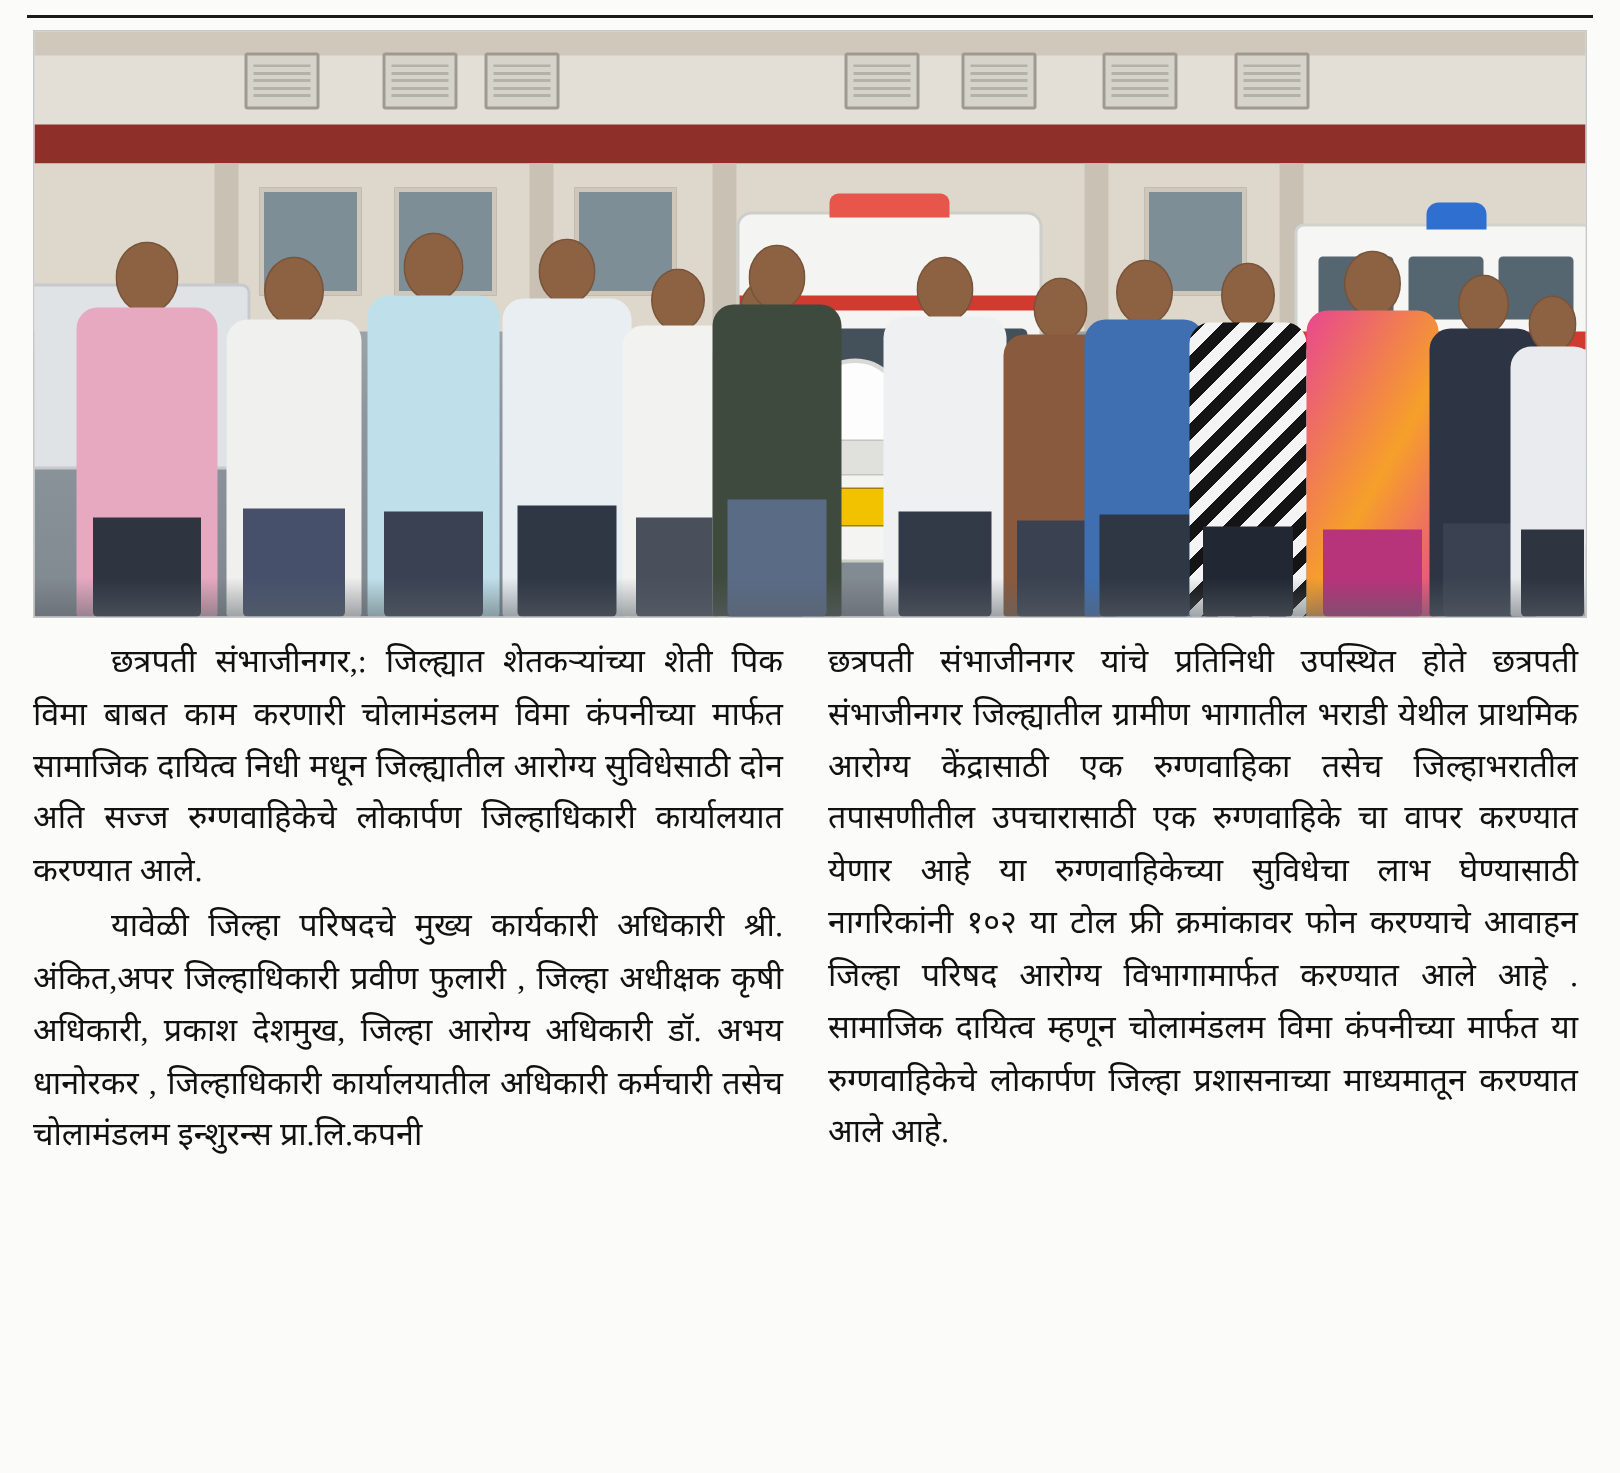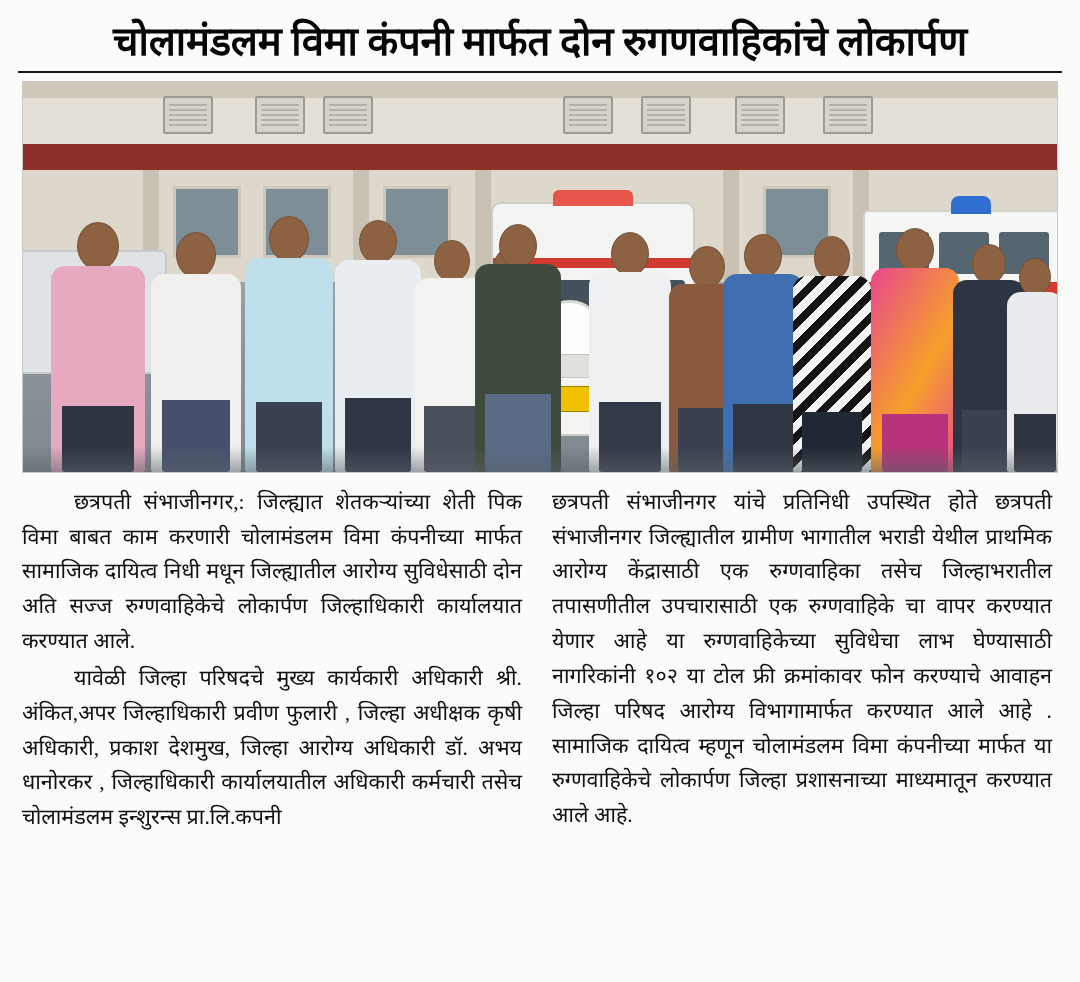--- a/index.html
+++ b/index.html
@@ -272,21 +272,20 @@
   }
   .indent {
     text-indent: 52px;
   }
 </style>
 </head>
 <body>
 
 <div class="page">
 
-  <div class="headline">चोलामंडलम विमा कंपनी मार्फत दोन रुगणवाहिकांचे लोकार्पण</div>
   <div class="rule"></div>
 
   <div class="photo">
     <div class="bld">
       <div class="bld-band2"></div>
       <div class="bld-band"></div>
       <div class="bld-wall"></div>
       <div class="ac" style="left:140px;"></div>
       <div class="ac" style="left:232px;"></div>
       <div class="ac" style="left:300px;"></div>

